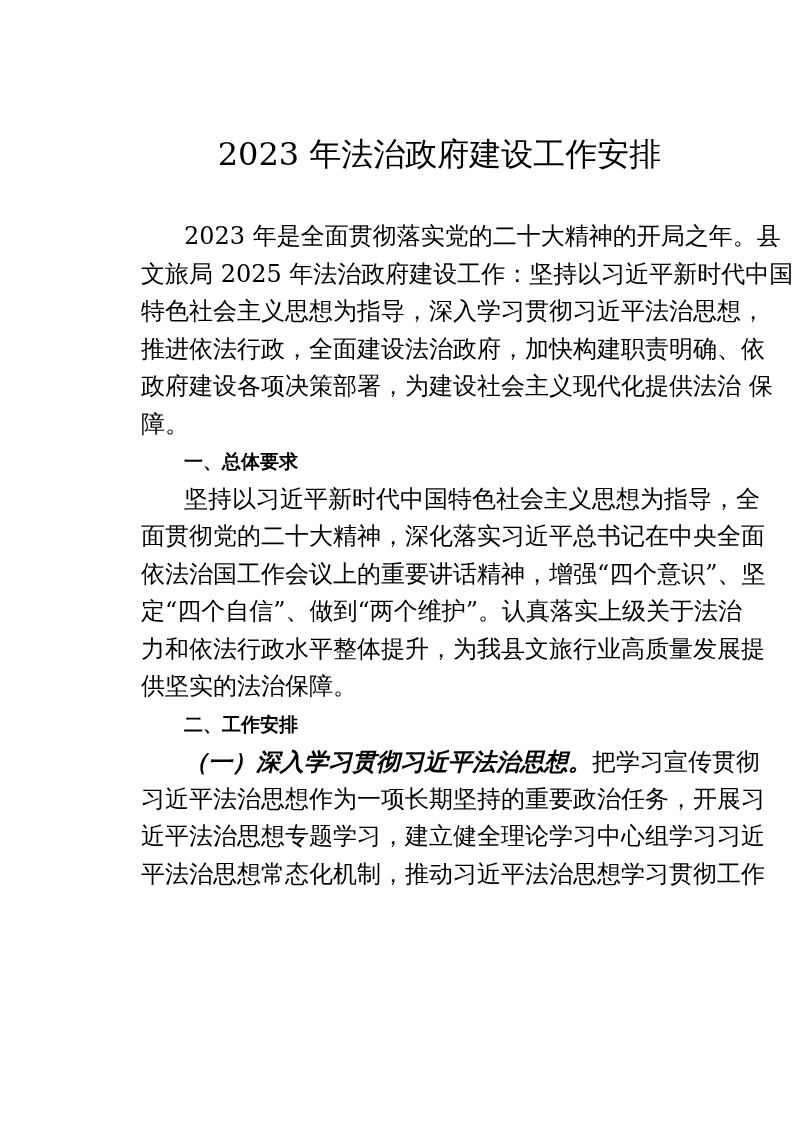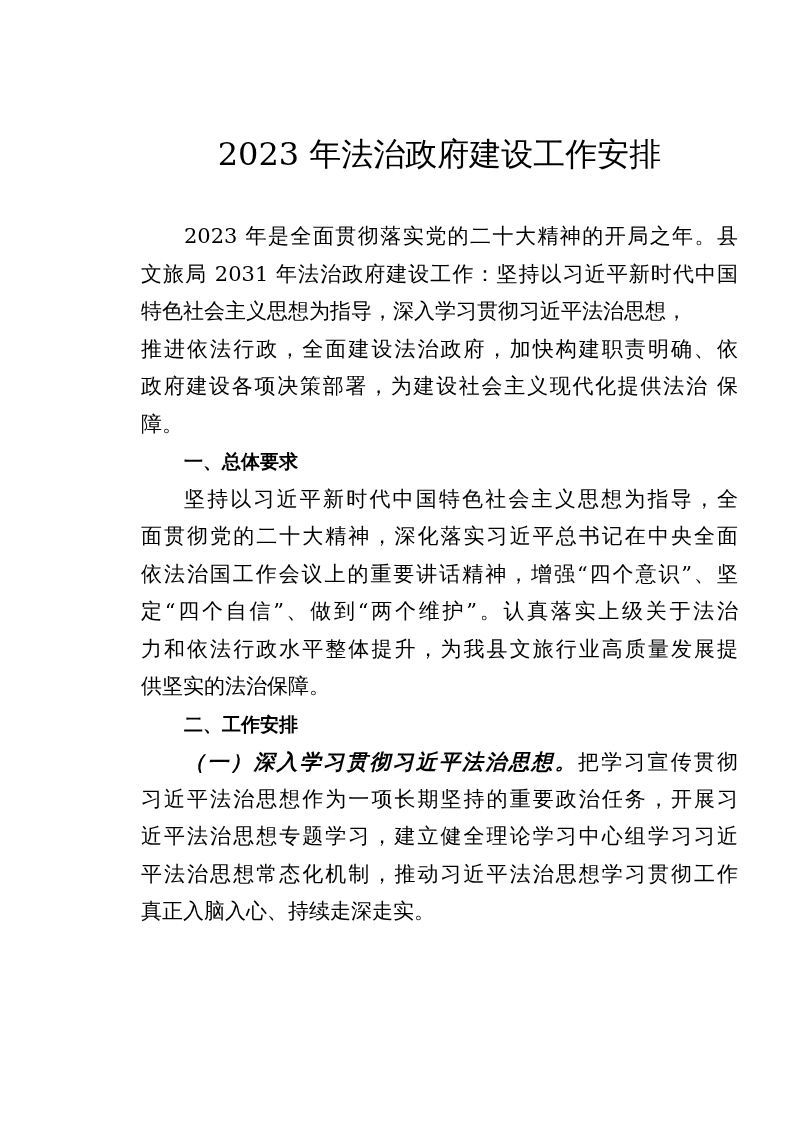--- a/index.html
+++ b/index.html
@@ -28,21 +28,21 @@
     margin: 0 0 41px 0;
     white-space: nowrap;
     font-family: "DejaVu Serif", "Liberation Serif", serif;
   }
   .paragraph {
     margin: 0;
   }
   .line {
     height: 37.5px;
     line-height: 37.5px;
-    font-size: 21px;
+    font-size: 24px;
     text-align: justify;
     text-align-last: justify;
     text-justify: inter-ideograph;
     white-space: nowrap;
     overflow: visible;
   }
   .line.first {
     text-indent: 43px;
   }
   .line.last,
@@ -69,38 +69,37 @@
 </style>
 </head>
 <body>
 
 <div class="page">
   <div class="content">
     <h1 class="doc-title">2023 年法治政府建设工作安排</h1>
     <div id="doc-body">
         <div class="paragraph">
           <div class="line first">2023 年是全面贯彻落实党的二十大精神的开局之年。县</div>
-          <div class="line">文旅局 2031 年法治政府建设工作：坚持以习近平新时代中国</div>
+          <div class="line">文旅局 2025 年法治政府建设工作：坚持以习近平新时代中国</div>
           <div class="line no-just">特色社会主义思想为指导，深入学习贯彻习近平法治思想，</div>
           <div class="line">推进依法行政，全面建设法治政府，加快构建职责明确、依</div>
           <div class="line">政府建设各项决策部署，为建设社会主义现代化提供法治 保</div>
           <div class="line last">障。</div>
         </div>
         <div class="heading">一、总体要求</div>
         <div class="paragraph">
           <div class="line first">坚持以习近平新时代中国特色社会主义思想为指导，全</div>
           <div class="line">面贯彻党的二十大精神，深化落实习近平总书记在中央全面</div>
           <div class="line">依法治国工作会议上的重要讲话精神，增强“四个意识”、坚</div>
           <div class="line">定“四个自信”、做到“两个维护”。认真落实上级关于法治</div>
           <div class="line">力和依法行政水平整体提升，为我县文旅行业高质量发展提</div>
           <div class="line last">供坚实的法治保障。</div>
         </div>
         <div class="heading">二、工作安排</div>
         <div class="paragraph">
           <div class="line first"><span class="run-kaiti">（一）深入学习贯彻习近平法治思想。</span><span class="run-normal">把学习宣传贯彻</span></div>
           <div class="line">习近平法治思想作为一项长期坚持的重要政治任务，开展习</div>
           <div class="line">近平法治思想专题学习，建立健全理论学习中心组学习习近</div>
           <div class="line">平法治思想常态化机制，推动习近平法治思想学习贯彻工作</div>
-          <div class="line last">真正入脑入心、持续走深走实。</div>
         </div>
       </div>
   </div>
 </div>
 
 </body></html>

